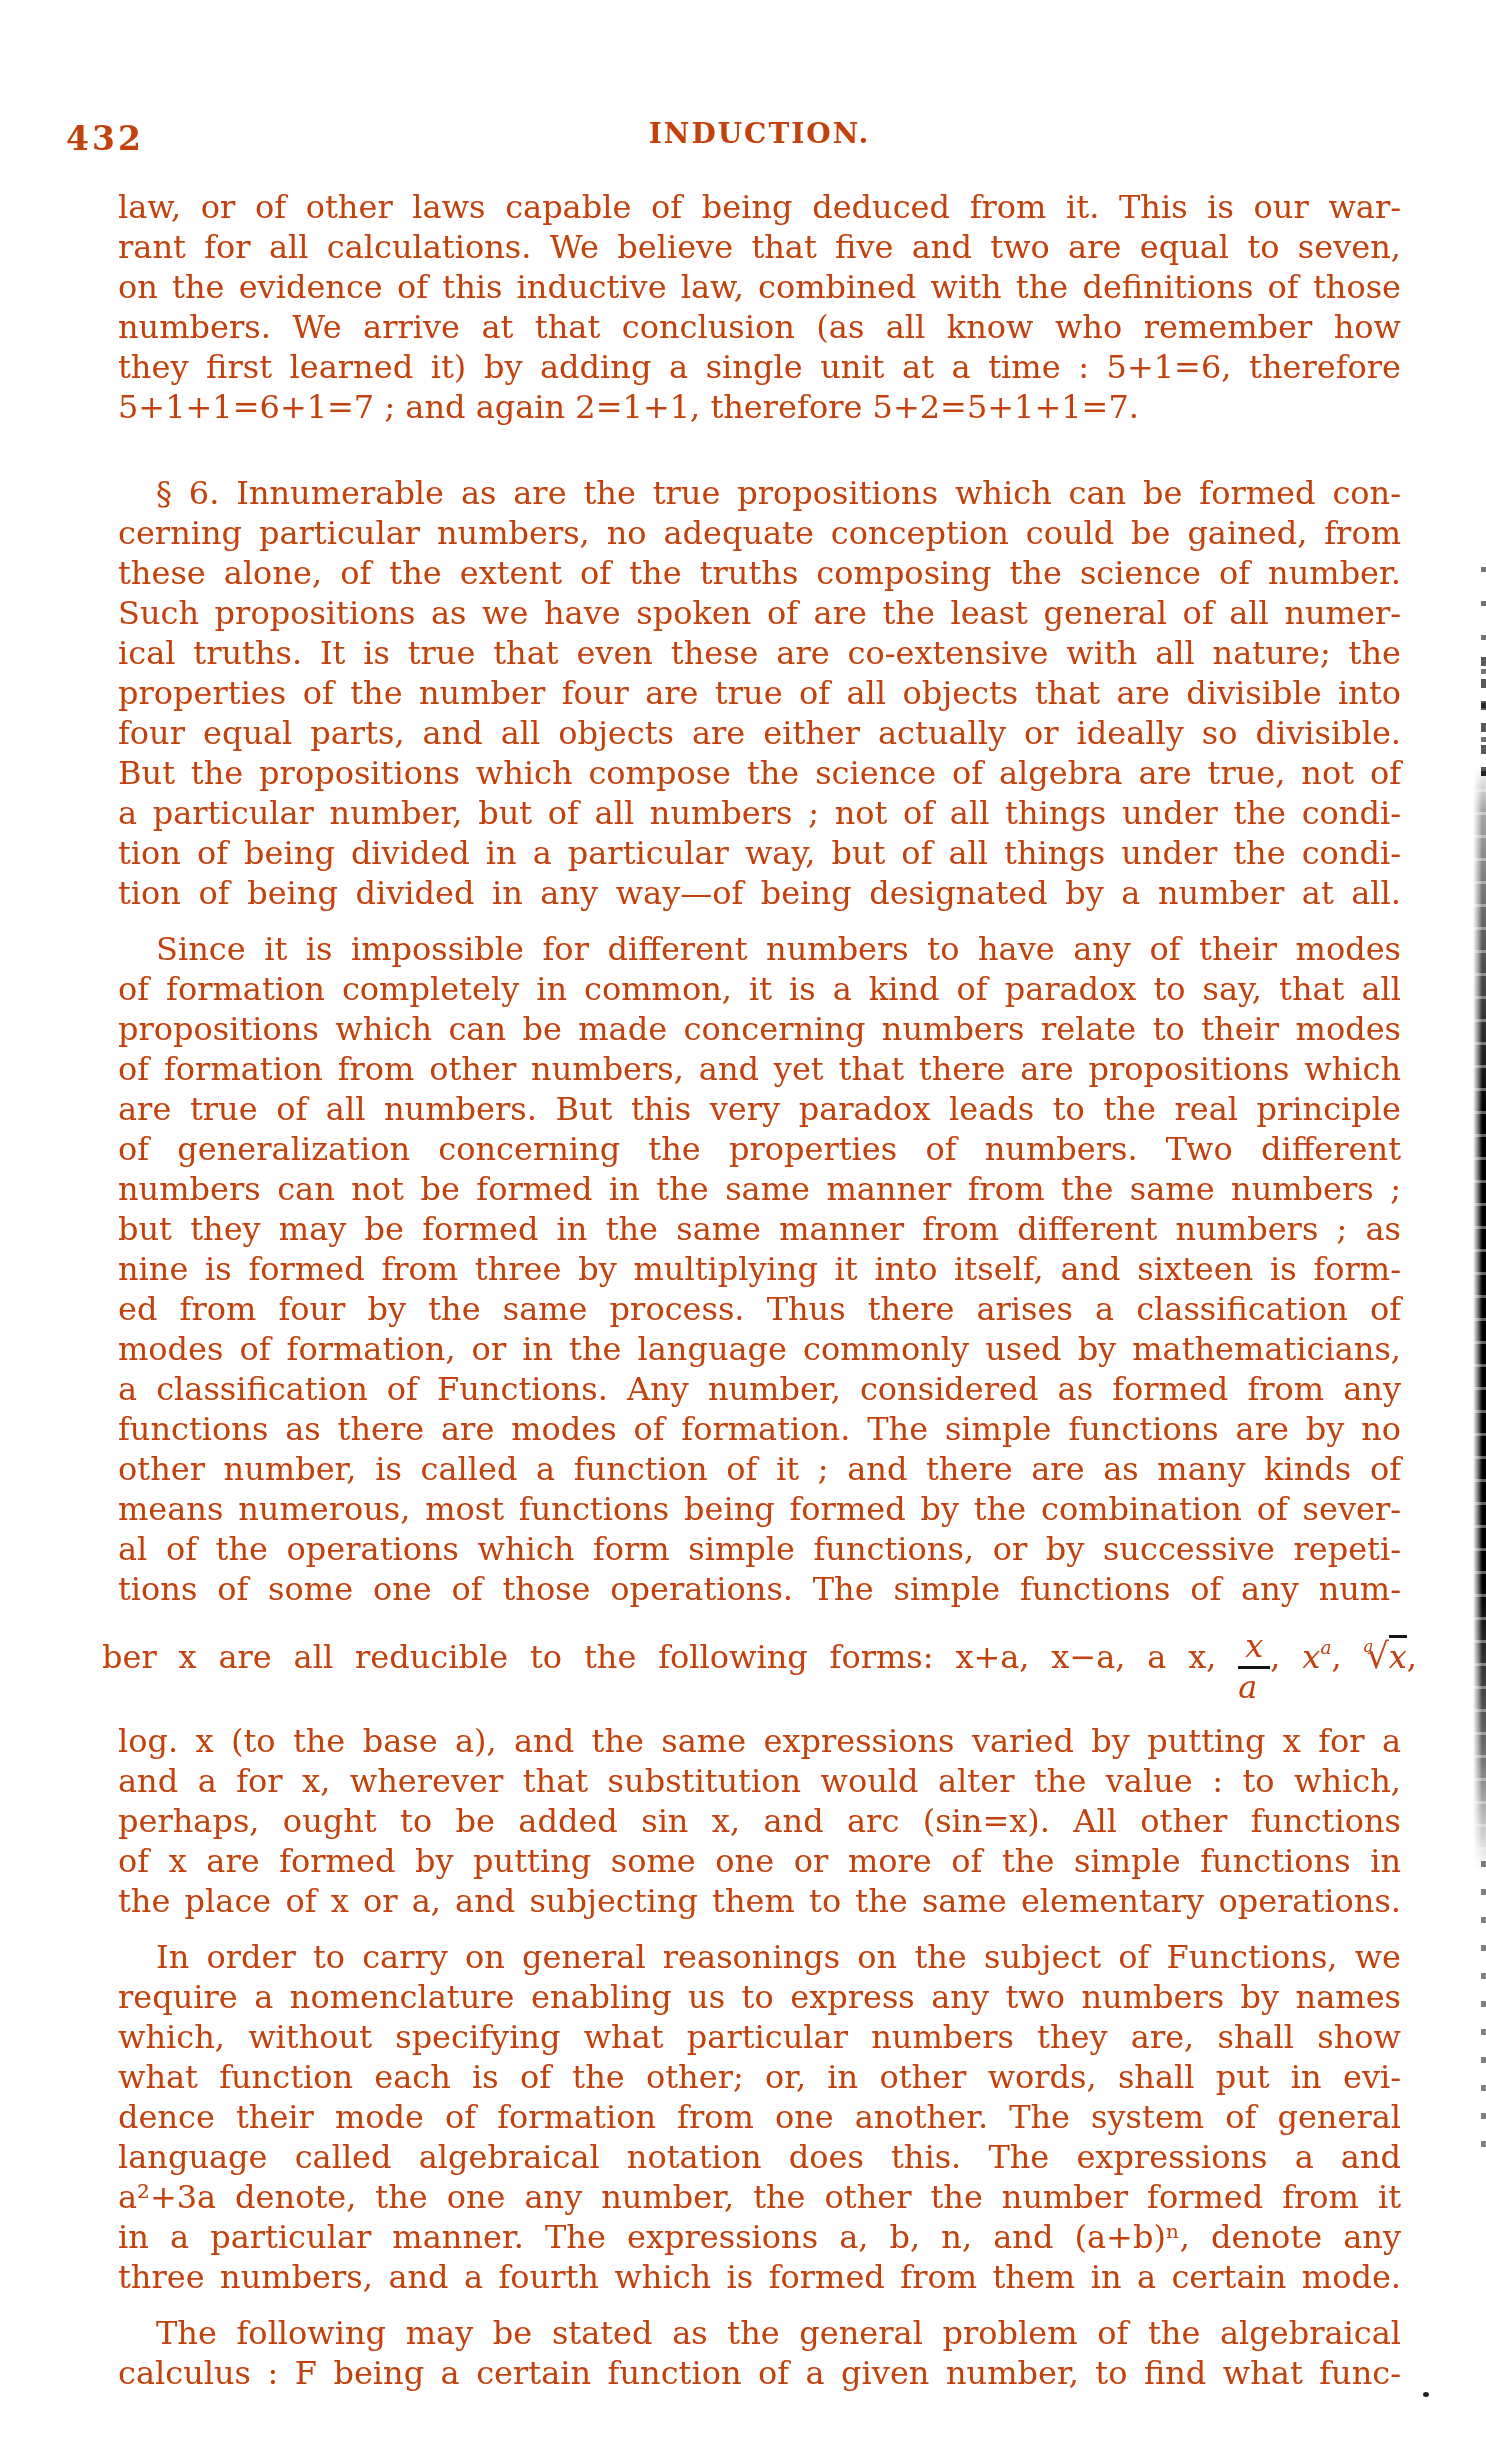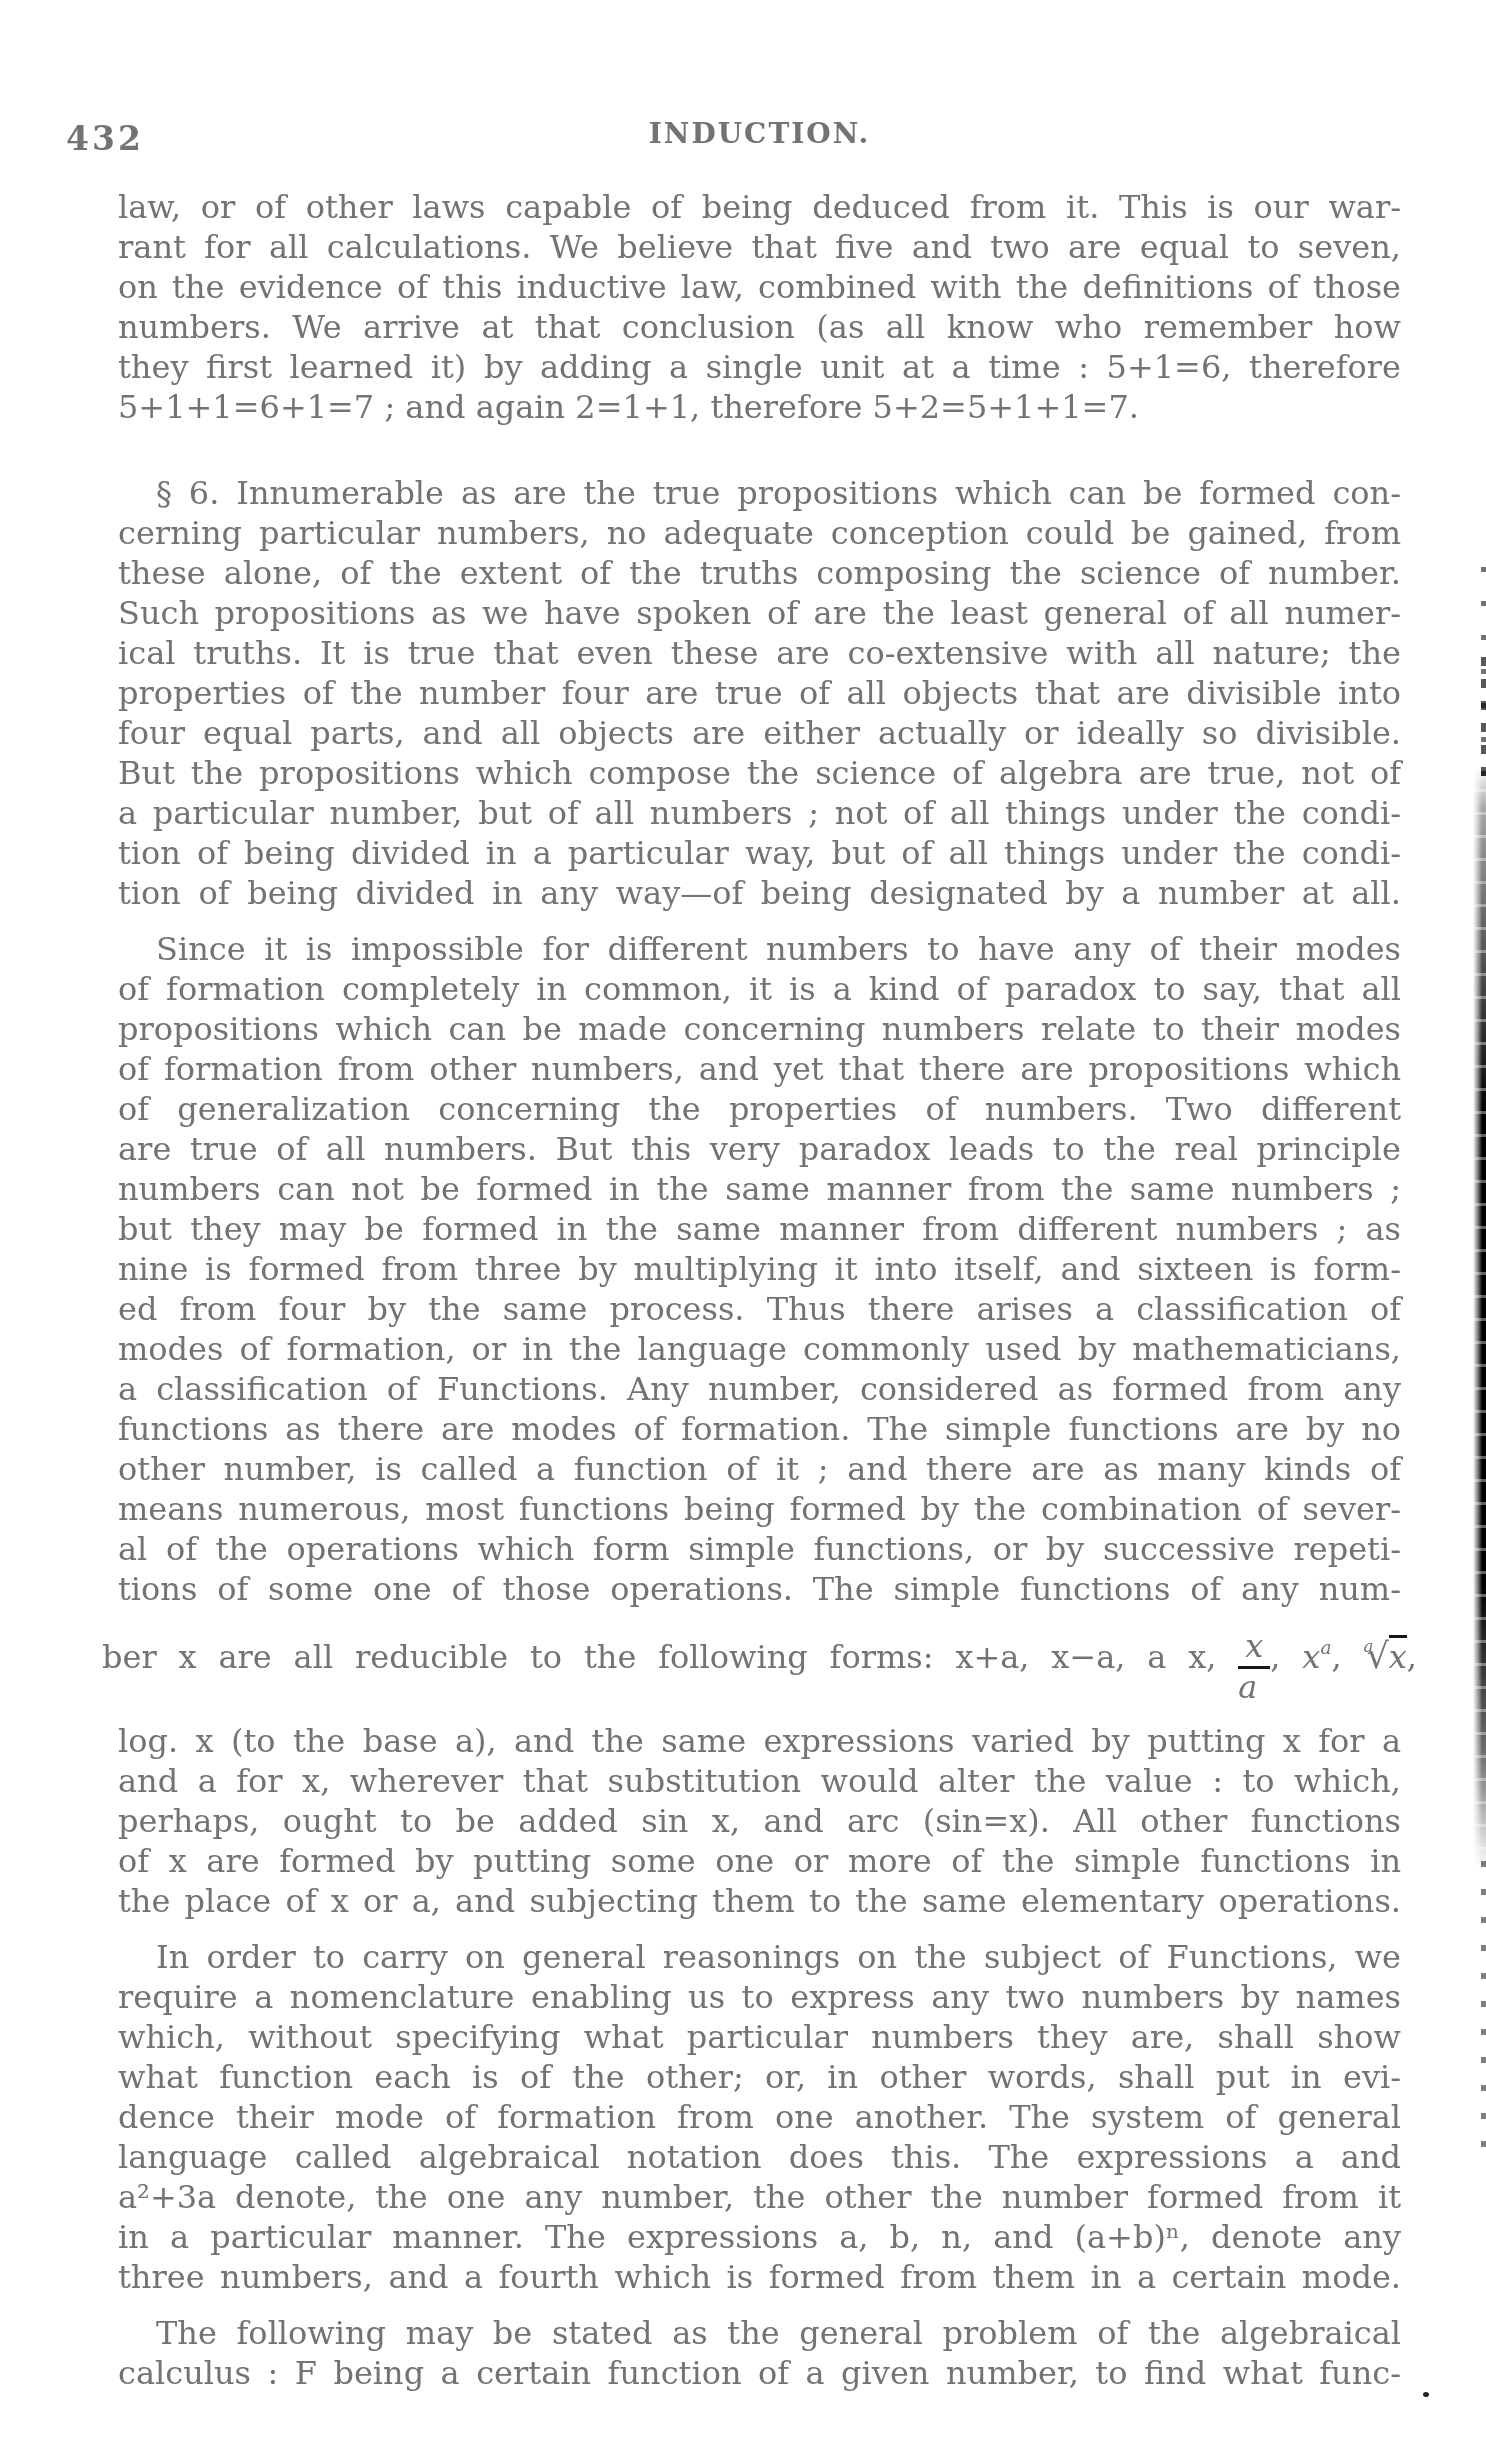--- a/index.html
+++ b/index.html
@@ -1,21 +1,21 @@
 <!DOCTYPE html>
 <html><head>
 <meta charset="utf-8">
 <style>
   html,body{margin:0;padding:0;background:#e8e8e8;}
   .page{
     position:relative;
     width:1487px;height:2459px;
     background:#ffffff;
     font-family:"DejaVu Serif", serif;
-    color:#737373;
+    color:#c2410c;
     overflow:hidden;
   }
   .column{
     position:absolute;
     left:102px;top:117px;
     width:1315px;
   }
   .header-row{position:relative;height:48px;margin-bottom:22px;}
   .page-number{
     position:absolute;left:-36px;top:2px;
@@ -115,22 +115,22 @@
         <div class="line">a particular number, but of all numbers ; not of all things under the condi-</div>
         <div class="line">tion of being divided in a particular way, but of all things under the condi-</div>
         <div class="line">tion of being divided in any way—of being designated by a number at all.</div>
       </div>
 
     <div class="para indent-first">
         <div class="line">Since it is impossible for different numbers to have any of their modes</div>
         <div class="line">of formation completely in common, it is a kind of paradox to say, that all</div>
         <div class="line">propositions which can be made concerning numbers relate to their modes</div>
         <div class="line">of formation from other numbers, and yet that there are propositions which</div>
+        <div class="line">are true of all numbers.  But this very paradox leads to the real principle</div>
         <div class="line">of generalization concerning the properties of numbers.  Two different</div>
-        <div class="line">are true of all numbers.  But this very paradox leads to the real principle</div>
         <div class="line">numbers can not be formed in the same manner from the same numbers ;</div>
         <div class="line">but they may be formed in the same manner from different numbers ; as</div>
         <div class="line">nine is formed from three by multiplying it into itself, and sixteen is form-</div>
         <div class="line">ed from four by the same process.  Thus there arises a classification of</div>
         <div class="line">modes of formation, or in the language commonly used by mathematicians,</div>
         <div class="line">a classification of Functions.  Any number, considered as formed from any</div>
         <div class="line">functions as there are modes of formation.  The simple functions are by no</div>
         <div class="line">other number, is called a function of it ; and there are as many kinds of</div>
         <div class="line">means numerous, most functions being formed by the combination of sever-</div>
         <div class="line">al of the operations which form simple functions, or by successive repeti-</div>

